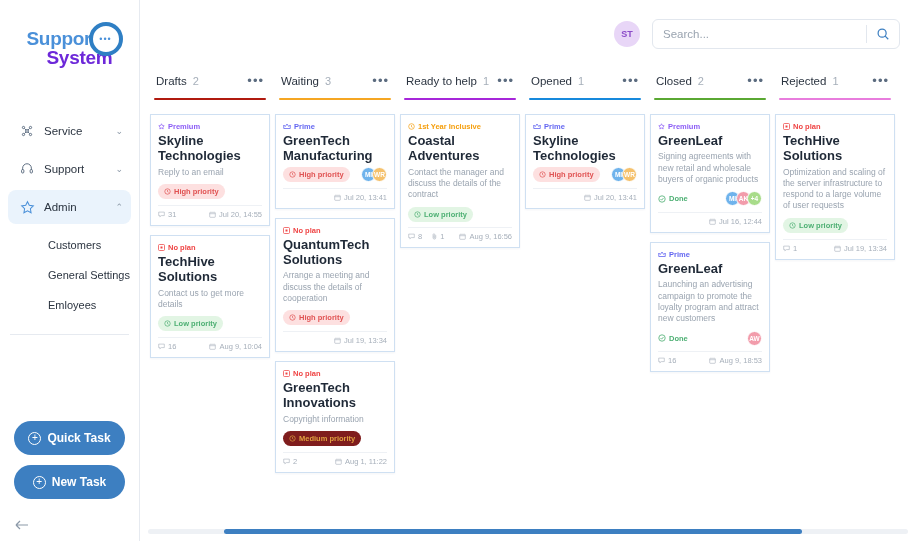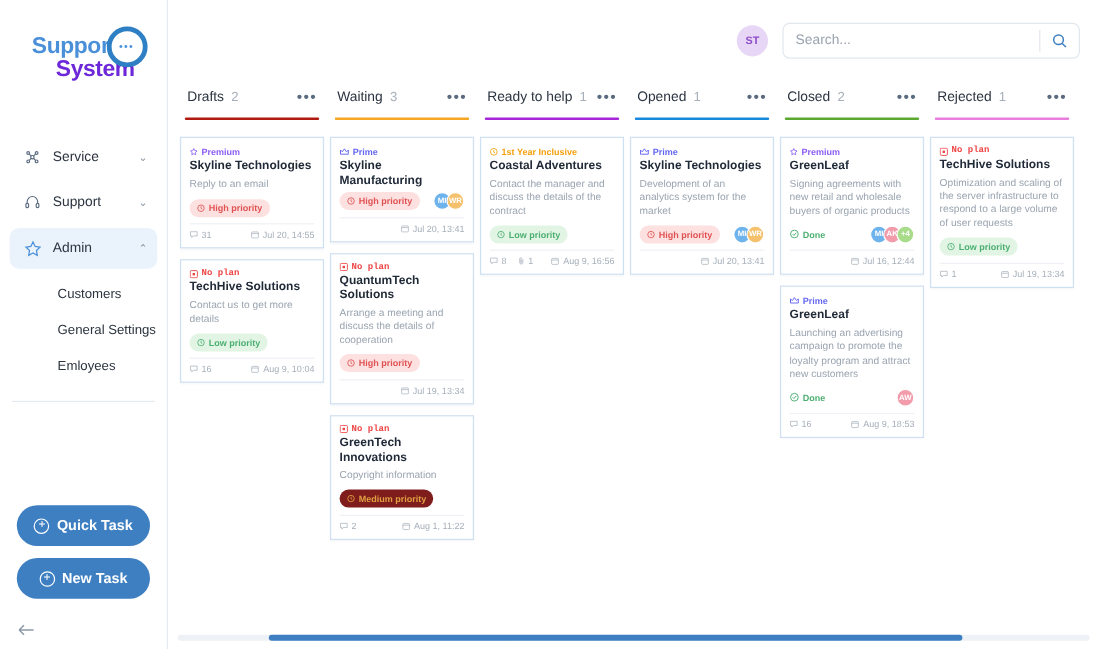--- a/index.html
+++ b/index.html
@@ -134,24 +134,24 @@
     border: 1px solid #cfe0f2;
     border-radius: 0;
     padding: 7px 7px 4px 7px;
     margin-bottom: 9px;
     box-shadow: 0 1px 2px rgba(30,60,100,0.05);
     cursor: pointer;
   }
   .plan { display: flex; align-items: center; gap: 3px; font-size: 7.5px; font-weight: 700; margin-bottom: 2px; }
   .plan.premium { color: #8b5cf6; }
   .plan.prime { color: #6366f1; }
-  .plan.noplan { color: #ef4444; font-family: Liberation Mono, monospace; }
+  .plan.noplan { color: #ef4444; }
   .plan.year { color: #f59e0b; }
   .plan-ico { font-size: 8px; line-height: 1; display:inline-flex; }
-  .card-title { font-size: 10px; font-weight: 700; color: #1f2937; line-height: 1.18; margin-bottom: 3px; }
+  .card-title { font-size: 13px; font-weight: 700; color: #1f2937; line-height: 1.18; margin-bottom: 3px; }
   .card-desc { font-size: 8.5px; color: #9aa4b0; line-height: 1.32; margin-bottom: 6px; }
   .row-mid { display: flex; align-items: center; min-height: 16px; margin-bottom: 5px; }
   .pill {
     display: inline-flex; align-items: center; gap: 3px;
     height: 15px; padding: 0 6px; border-radius: 8px;
     font-size: 7.5px; font-weight: 600;
   }
   .pill.high { background: #fde0e0; color: #e05252; }
   .pill.low { background: #e2f5e4; color: #4caf72; }
   .pill.medium { background: #7f1d1d; color: #e0a040; justify-content: center; }
@@ -379,21 +379,21 @@
           <div class="col-rule" style="background: rgb(245, 166, 35);"></div>
           <div class="card">
             <div class="plan prime">
               <span class="plan-ico">
                 <svg width="8" height="7" viewBox="0 0 16 14" fill="none" stroke="#6366f1" stroke-width="1.6">
                   <path d="M1.5 4l3 3 3.5-5 3.5 5 3-3v7h-13z"></path>
                 </svg>
               </span>
               <span>Prime</span>
             </div>
-            <div class="card-title">Skyline Manufacturing</div>
+            <div class="card-title">GreenTech Manufacturing</div>
             <div class="row-mid">
               <span class="pill high">
                 <span class="clock">
                   <svg width="7" height="7" viewBox="0 0 14 14" fill="none" stroke="#e05252" stroke-width="1.4">
                     <circle cx="7" cy="7" r="5.4"></circle>
                     <path d="M7 4v3.2l2.1 1.3"></path>
                   </svg>
                 </span>
                 <span>High priority</span>
               </span>
@@ -566,21 +566,20 @@
           <div class="card">
             <div class="plan prime">
               <span class="plan-ico">
                 <svg width="8" height="7" viewBox="0 0 16 14" fill="none" stroke="#6366f1" stroke-width="1.6">
                   <path d="M1.5 4l3 3 3.5-5 3.5 5 3-3v7h-13z"></path>
                 </svg>
               </span>
               <span>Prime</span>
             </div>
             <div class="card-title">Skyline Technologies</div>
-            <div class="card-desc">Development of an analytics system for the market</div>
             <div class="row-mid">
               <span class="pill high">
                 <span class="clock">
                   <svg width="7" height="7" viewBox="0 0 14 14" fill="none" stroke="#e05252" stroke-width="1.4">
                     <circle cx="7" cy="7" r="5.4"></circle>
                     <path d="M7 4v3.2l2.1 1.3"></path>
                   </svg>
                 </span>
                 <span>High priority</span>
               </span>

